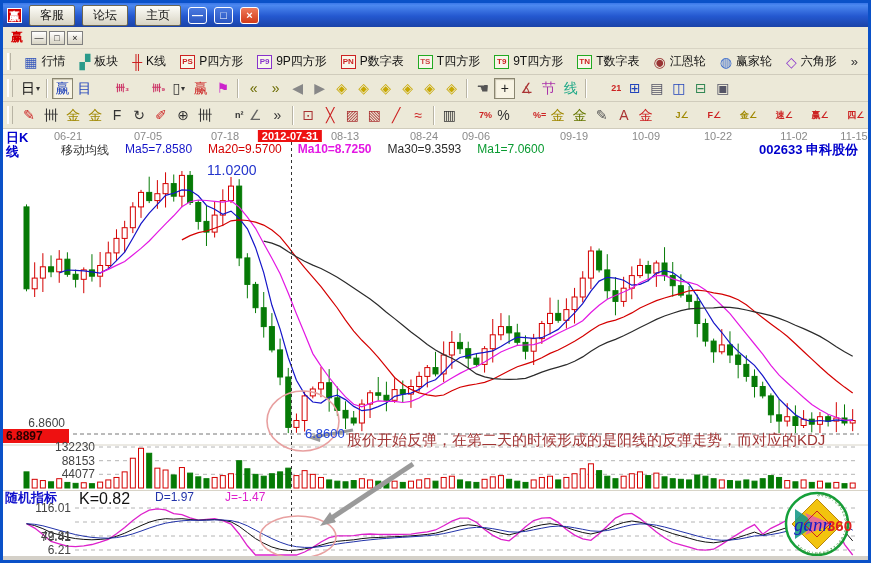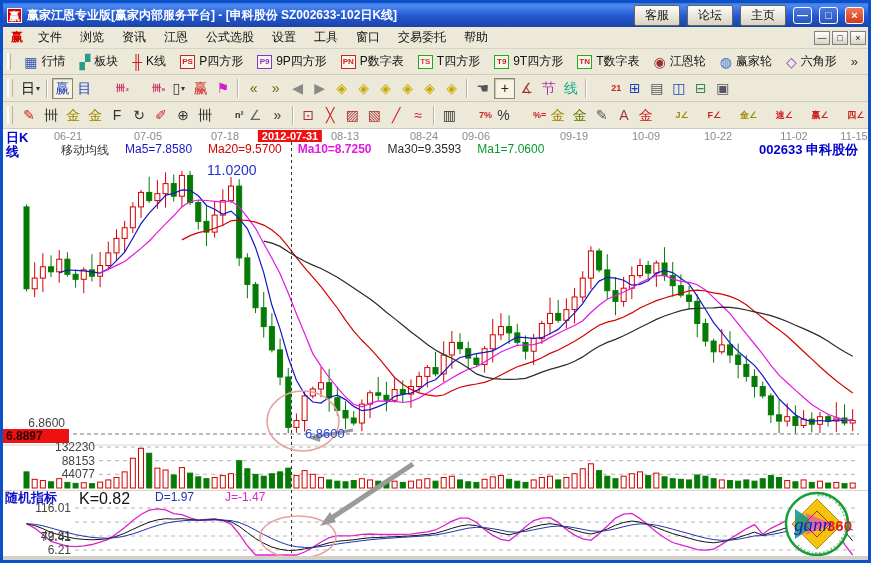--- a/index.html
+++ b/index.html
@@ -67,43 +67,30 @@
   .logo{top:362px;left:772px;width:84px;height:66px;}
   .statusbar{height:4px;background:#d4d0c8;}
 </style>
 </head>
 <body>
 
 <div class="window">
 
   <div class="titlebar">
     <div class="app-ico">赢</div>
-    <div class="title-text">赢家江恩专业版[赢家内部服务平台] - [申科股份  SZ002633-102日K线]</div>
     <div class="tb-link">客服</div>
     <div class="tb-link">论坛</div>
     <div class="tb-link">主页</div>
     <div class="winbtn">—</div>
     <div class="winbtn">□</div>
     <div class="winbtn close">×</div>
   </div>
 
   <div class="menubar">
     <span class="menu-logo">赢</span>
-    <div id="menu-items">
-        <div class="menu-item">文件</div>
-        <div class="menu-item">浏览</div>
-        <div class="menu-item">资讯</div>
-        <div class="menu-item">江恩</div>
-        <div class="menu-item">公式选股</div>
-        <div class="menu-item">设置</div>
-        <div class="menu-item">工具</div>
-        <div class="menu-item">窗口</div>
-        <div class="menu-item">交易委托</div>
-        <div class="menu-item">帮助</div>
-      </div>
     <div class="mdi-btn">—</div>
     <div class="mdi-btn">□</div>
     <div class="mdi-btn">×</div>
   </div>
 
   <div class="toolbar" id="toolbar-main">
       <div class="tb1-item">
         <div class="tb-glyph" style="color: rgb(51, 85, 187);">▦</div>
         <div class="tb1-label">行情</div>
       </div>
@@ -706,20 +693,21 @@
           <div class="ma-item" style="color: rgb(227, 24, 227); font-weight: bold;">Ma10=8.7250</div>
           <div class="ma-item" style="color: rgb(43, 43, 43);">Ma30=9.3593</div>
           <div class="ma-item" style="color: rgb(8, 154, 48);">Ma1=7.0600</div>
         </div>
       <div class="ovl symbol">002633 申科股份</div>
       <div class="ovl peak">11.0200</div>
       <div class="ovl lowlbl">6.8600</div>
       <div class="ovl pricebox">6.8897</div>
       <div class="ovl annprice">6.8600</div>
       <div class="ovl annot">
+        <div>股价开始反弹，在第二天的时候形成的是阳线的反弹走势，而对应的KDJ</div>
       </div>
       <div class="ovl kdj-title">随机指标</div>
       <div class="ovl kdj-k">K=0.82</div>
       <div class="ovl kdj-d">D=1.97</div>
       <div class="ovl kdj-j">J=-1.47</div>
       <div class="ovl logo">
         <svg width="84" height="66" viewBox="0 0 84 66">
           <circle cx="42" cy="33" r="31" fill="#ffffff" stroke="#15a03a" stroke-width="2.5"></circle>
           <polygon points="42,8 67,33 42,58 17,33" fill="#f2c40e" stroke="#b8860b"></polygon>
           <polygon points="20,18 42,33 20,48" fill="#1a9a8a" opacity="0.9"></polygon>

